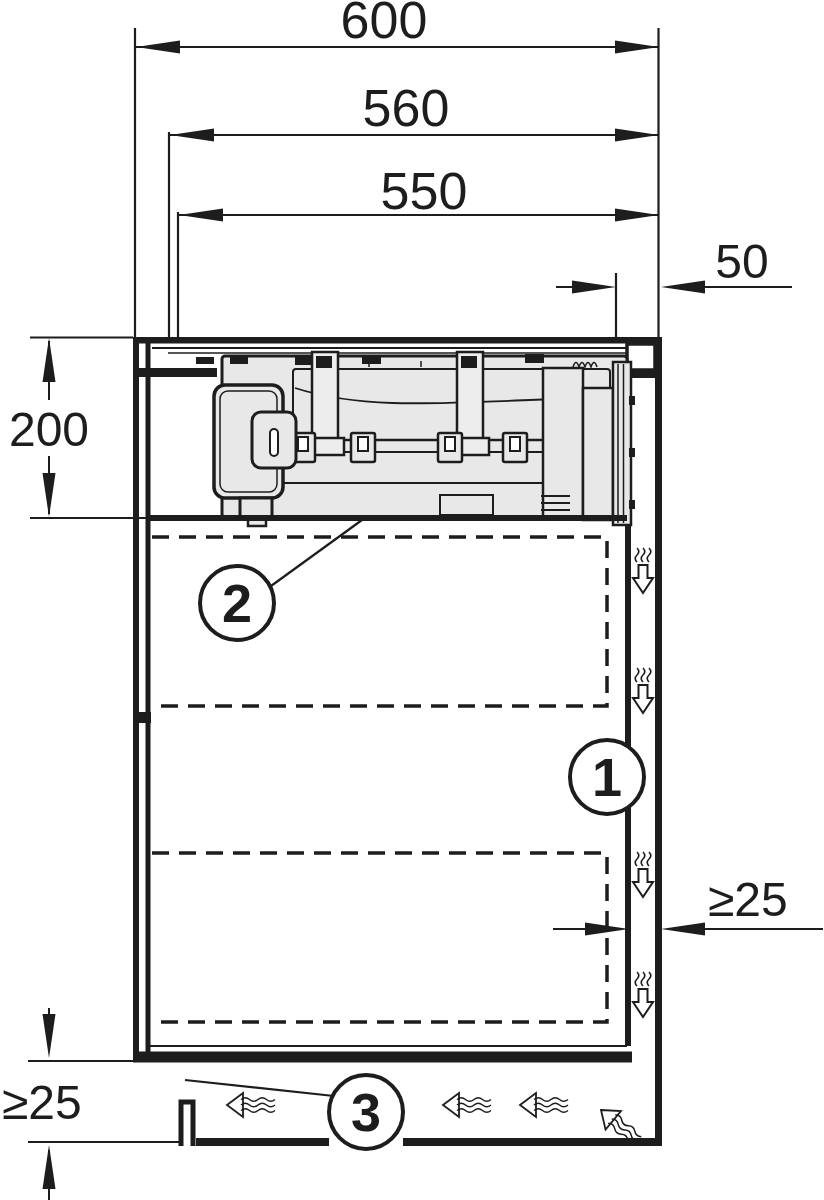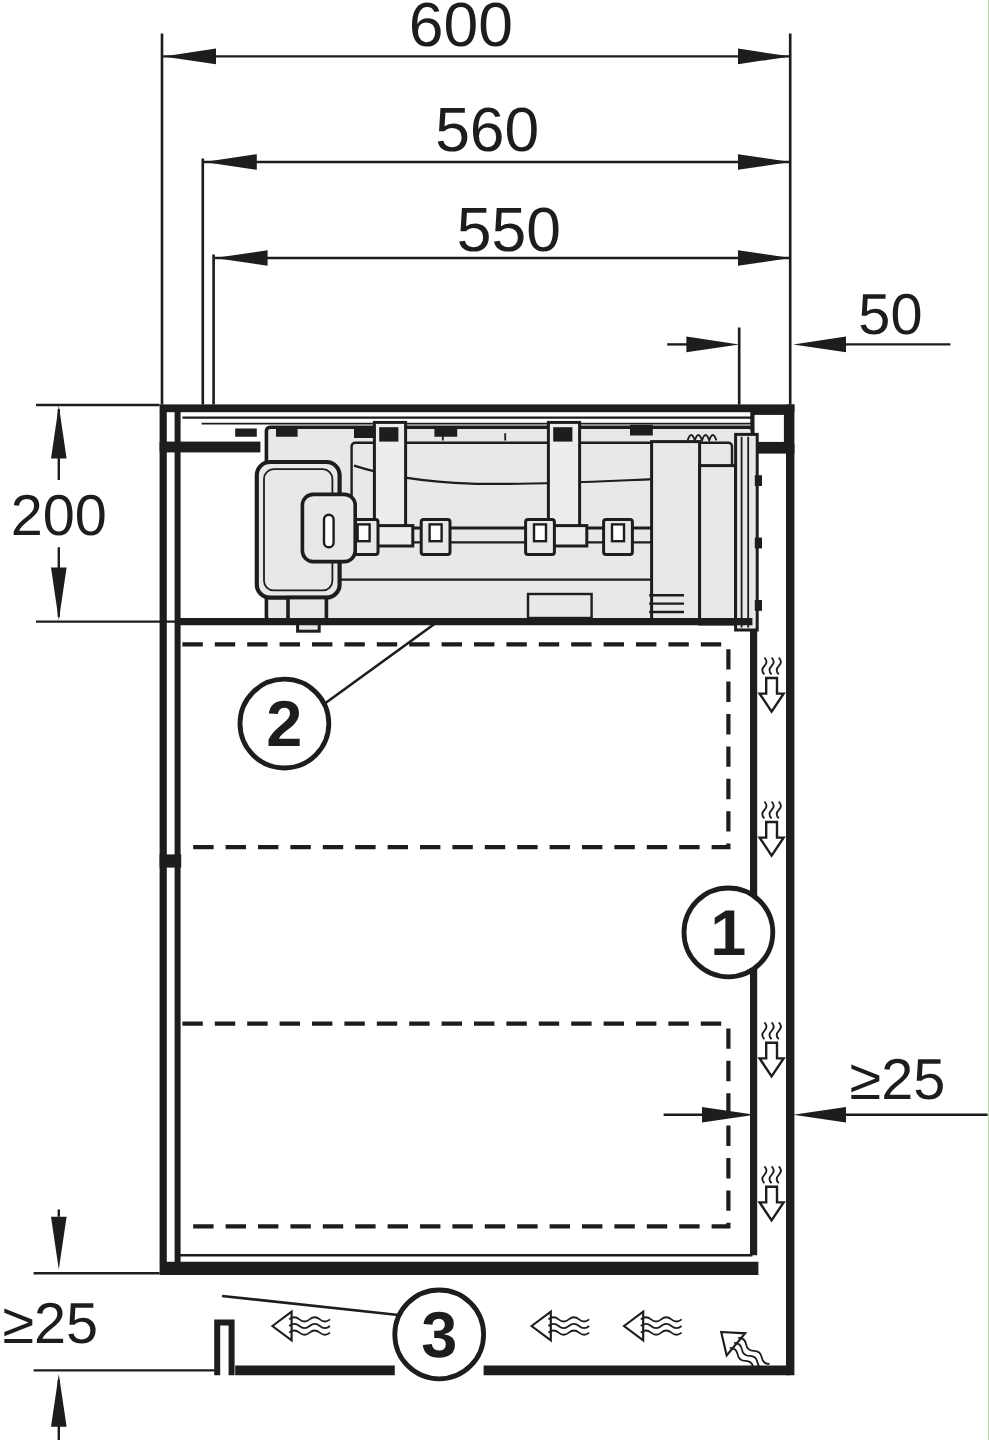--- a/index.html
+++ b/index.html
@@ -1,16 +1,16 @@
 <!DOCTYPE html>
 <html><head>
 <meta charset="utf-8">
 <style>
   html,body{margin:0;padding:0;background:#fff;}
-  .stage{width:824px;height:1200px;position:relative;background:#4d7c0f;overflow:hidden;}
+  .stage{width:824px;height:1200px;position:relative;background:#5eead4;overflow:hidden;}
   svg{display:block;}
   .dim-text{font-family:"Liberation Sans",sans-serif;font-size:52px;fill:#1d1d1d;}
   .dim-text-sm{font-family:"Liberation Sans",sans-serif;font-size:48px;fill:#1d1d1d;}
   .co-text{font-family:"Liberation Sans",sans-serif;font-size:54px;font-weight:bold;fill:#1d1d1d;}
 </style>
 </head>
 <body>
 
 <div class="stage">
 <svg width="824" height="1200" viewBox="0 0 824 1200">

